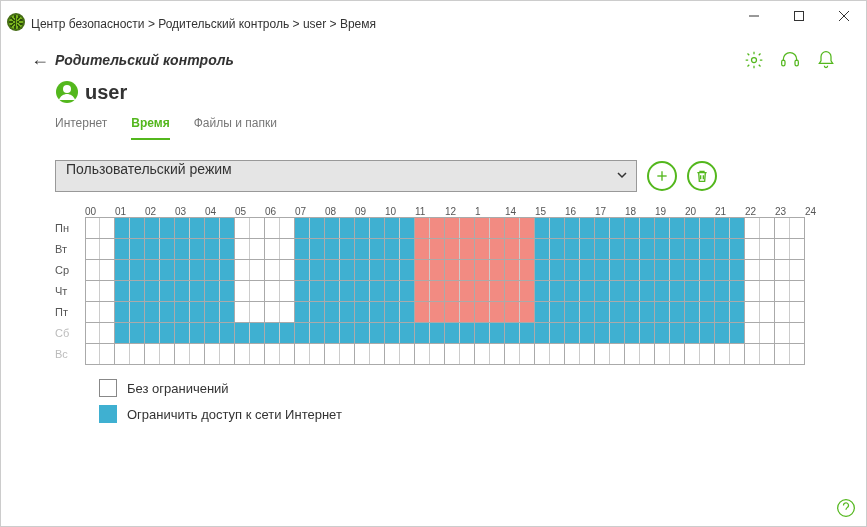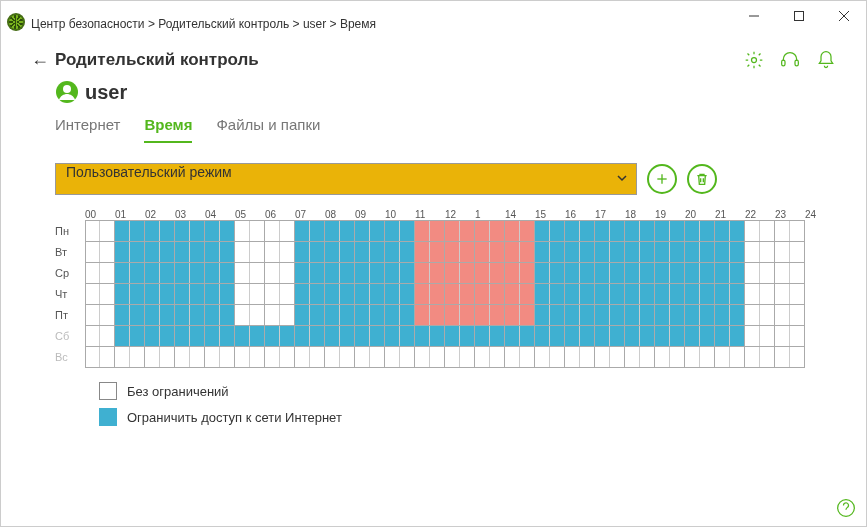--- a/index.html
+++ b/index.html
@@ -8,38 +8,38 @@
   .titlebar { height: 30px; display: flex; align-items: flex-end; padding: 0 0 0 6px; }
   .titlebar .app-icon { width: 18px; height: 18px; background: radial-gradient(circle, #5a8a1a 30%, #2d4d0a 100%); border-radius: 50%; margin-right: 6px; position: relative; }
   .titlebar .app-icon::before { content:""; position:absolute; inset:2px; border-radius:50%; background: repeating-conic-gradient(#7ab51d 0 20deg, #2d4d0a 20deg 40deg); }
   .titlebar .title-text { flex: 1; font-size: 12px; color: #333; }
   .win-controls { display: flex; }
   .win-btn { width: 45px; height: 30px; display: flex; align-items: center; justify-content: center; cursor: pointer; }
   .win-btn svg { width: 10px; height: 10px; stroke: #333; stroke-width: 1; fill: none; }
   
   .header-row { padding: 18px 30px 6px 30px; display: flex; align-items: center; }
   .back-arrow { font-size: 18px; margin-right: 6px; cursor: pointer; }
-  .header-title { font-size: 17px; font-weight: 600; flex: 1; }
+  .header-title { font-size: 14px; font-weight: 600; flex: 1; font-style: italic; }
   .header-icons { display: flex; gap: 16px; align-items: center; }
   .hdr-icon { width: 20px; height: 20px; cursor: pointer; }
   .hdr-icon svg { width: 20px; height: 20px; stroke: #53b71d; stroke-width: 1.5; fill: none; }
   
   .user-row { padding: 4px 18px 8px 54px; display: flex; align-items: center; }
   .user-avatar { width: 24px; height: 24px; margin-right: 6px; }
   .user-avatar svg { width: 24px; height: 24px; fill: #53b71d; }
   .user-name { font-size: 20px; font-weight: 600; }
   
   .tabs { padding: 0 30px 0 54px; display: flex; gap: 24px; border-bottom: 0; }
-  .tab { font-size: 15px; color: #777; padding: 4px 0 8px 0; cursor: pointer; border-bottom: 2px solid transparent; }
+  .tab { font-size: 12px; color: #777; padding: 4px 0 8px 0; cursor: pointer; border-bottom: 2px solid transparent; }
   .tab.active { color: #53b71d; font-weight: 600; border-bottom: 2px solid #53b71d; }
   
   .content { padding: 20px 30px 10px 54px; }
   
   .mode-row { display: flex; align-items: center; gap: 10px; margin-bottom: 12px; }
-  .mode-select { flex: 0 0 582px; height: 32px; border: 1px solid #999; padding: 0 30px 0 10px; font-size: 14px; position: relative; cursor: pointer; background: #eab308; }
+  .mode-select { flex: 0 0 582px; height: 32px; border: 1px solid #999; padding: 0 30px 0 10px; font-size: 14px; position: relative; cursor: pointer; background: #e5e5e5; }
   .mode-select .chev { position: absolute; right: 8px; top: 50%; transform: translateY(-50%); }
   .round-btn { width: 30px; height: 30px; border: 2px solid #53b71d; border-radius: 50%; display: flex; align-items: center; justify-content: center; cursor: pointer; }
   .round-btn svg { width: 16px; height: 16px; stroke: #53b71d; stroke-width: 2; fill: none; }
   
   .schedule { position: relative; margin-top: 14px; }
   .hour-labels { display: flex; padding-left: 30px; font-size: 10px; color: #555; }
   .hour-lbl { width: 30px; text-align: left; }
   .grid-rows { }
   .grid-row { display: flex; align-items: stretch; }
   .day-lbl { width: 30px; font-size: 11px; color: #555; display: flex; align-items: center; padding-right:4px; }

